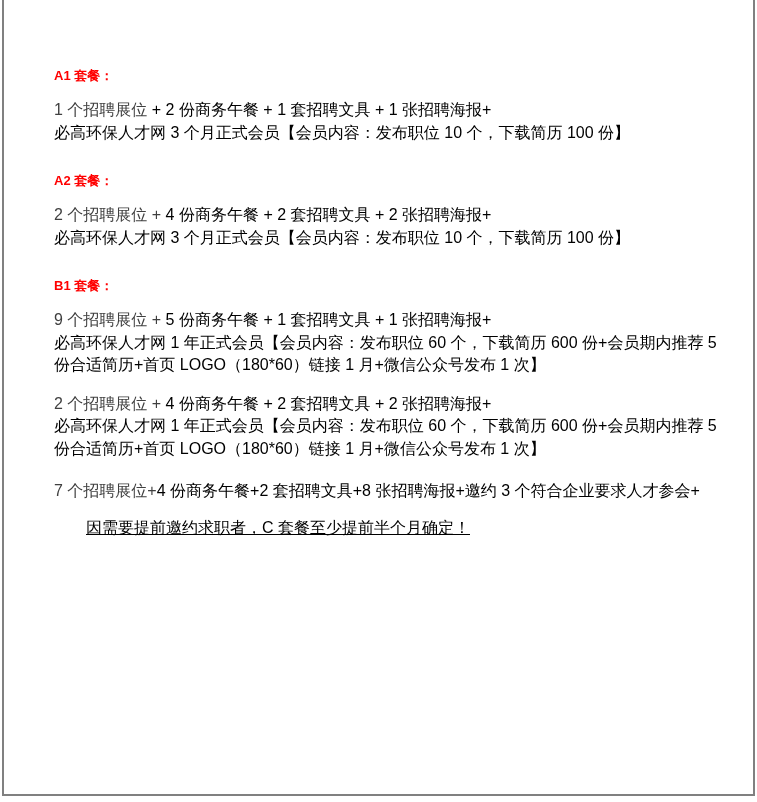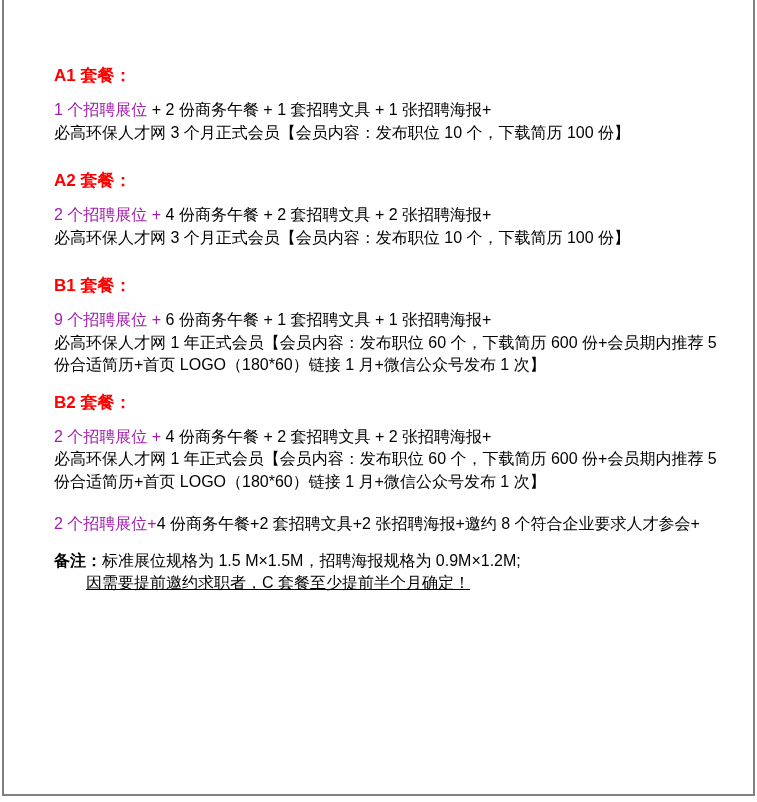--- a/index.html
+++ b/index.html
@@ -32,27 +32,27 @@
   .content {
     padding: 66px 24px 0 50px;
     width: 672px;
     color: #000000;
     font-size: 16px;
     line-height: 22.5px;
     word-break: break-all;
   }
   .pkg-title {
     margin: 0 0 13px 0;
-    font-size: 17px;
+    font-size: 13px;
     line-height: 20px;
     font-weight: 700;
     color: #ff0000;
   }
   .pkg p { margin: 0; }
-  .red   { color: #a21caf; margin-top: 6px; }
+  .red   { color: #404040; margin-top: 6px; }
   .bold  { font-weight: 700; }
   .gap-lg  { margin-bottom: 27px; }
   .gap-md  { margin-bottom: 16px; }
   .gap-md2 { margin-bottom: 20px; }
   .gap-sm  { margin-bottom: 14px; }
   .notes p { margin: 0; }
   .notes .indent { padding-left: 32px; text-decoration: underline; }
 </style>
 </head>
 <body>
@@ -68,34 +68,32 @@
       </section>
 
       <section class="pkg gap-lg">
         <h2 class="pkg-title">A2 套餐：</h2>
         <p><span class="red">2 个招聘展位 +</span><span> 4 份商务午餐 + 2 套招聘文具 + 2 张招聘海报+</span></p>
         <p>必高环保人才网 3 个月正式会员【会员内容：发布职位 10 个，下载简历 100 份】</p>
       </section>
 
       <section class="pkg gap-md">
         <h2 class="pkg-title">B1 套餐：</h2>
-        <p><span class="red">9 个招聘展位 +</span><span> 6 份商务午餐 + 1 套招聘文具 + 1 张招聘海报+</span></p>
+        <p><span class="red">9 个招聘展位 +</span><span> 5 份商务午餐 + 1 套招聘文具 + 1 张招聘海报+</span></p>
         <p>必高环保人才网 1 年正式会员【会员内容：发布职位 60 个，下载简历 600 份+会员期内推荐 5 份合适简历+首页 LOGO（180*60）链接 1 月+微信公众号发布 1 次】</p>
       </section>
 
       <section class="pkg gap-md2">
-        <h2 class="pkg-title">B2 套餐：</h2>
         <p><span class="red">2 个招聘展位 +</span><span> 4 份商务午餐 + 2 套招聘文具 + 2 张招聘海报+</span></p>
         <p>必高环保人才网 1 年正式会员【会员内容：发布职位 60 个，下载简历 600 份+会员期内推荐 5 份合适简历+首页 LOGO（180*60）链接 1 月+微信公众号发布 1 次】</p>
       </section>
 
       <section class="pkg gap-sm">
-        <p><span class="red">2 个招聘展位+</span><span>4 份商务午餐+2 套招聘文具+2 张招聘海报+邀约 8 个符合企业要求人才参会+</span></p>
+        <p><span class="red">7 个招聘展位+</span><span>4 份商务午餐+2 套招聘文具+8 张招聘海报+邀约 3 个符合企业要求人才参会+</span></p>
       </section>
 
       <section class="notes">
-        <p><span class="bold">备注：</span><span>标准展位规格为 1.5 M×1.5M，招聘海报规格为 0.9M×1.2M;</span></p>
         <p class="indent">因需要提前邀约求职者，C 套餐至少提前半个月确定！</p>
       </section>
 
     </div>
   </div>
 </div>
 
 </body></html>

